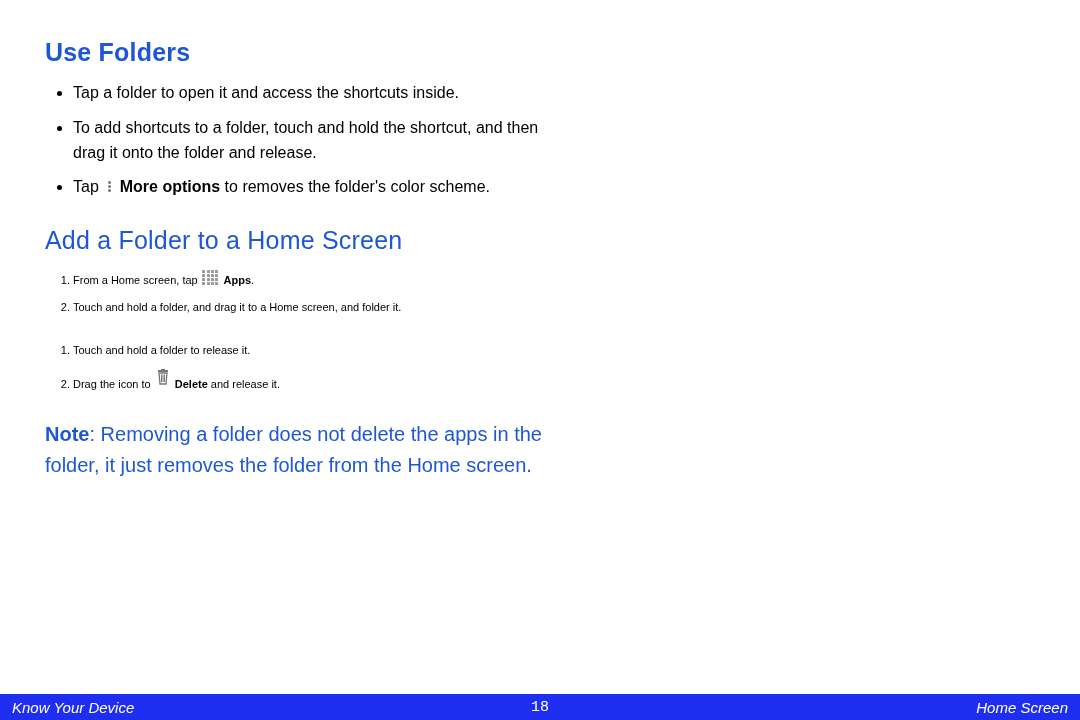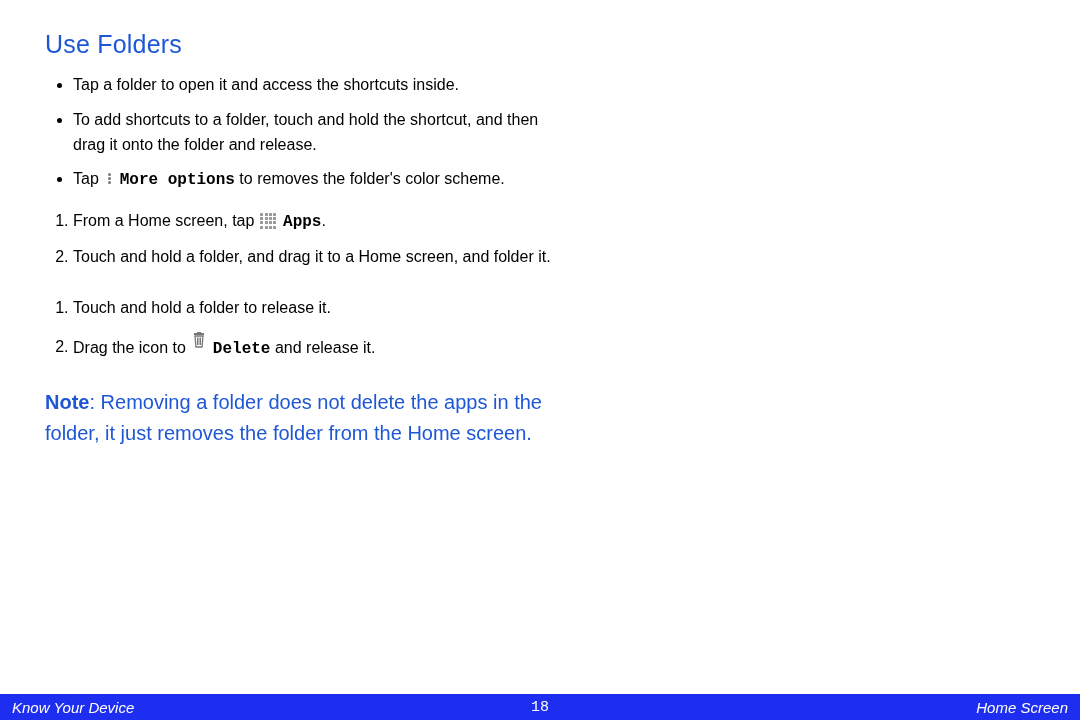--- a/index.html
+++ b/index.html
@@ -1,25 +1,25 @@
 <!DOCTYPE html>
 <html><head>
 <meta charset="utf-8">
 <style>
   * { box-sizing: border-box; margin: 0; padding: 0; }
   html, body { width: 1080px; height: 720px; font-family: Arial, Helvetica, sans-serif; background: #fff; position: relative; }
   .page { width: 1080px; height: 720px; position: relative; padding: 30px 45px 0 45px; }
   .heading { color: #1e57d6; font-size: 25px; font-weight: 400; margin-top: 10px; margin-bottom: 14px; letter-spacing: 0.2px; }
-  .heading:first-child { margin-top: 0; }
+  .heading:first-child { margin-top: 8px; font-weight: bold; }
   .content-block { width: 520px; }
-  ul.bullets { list-style: disc; padding-left: 28px; margin-bottom: 16px; }
+  ul.bullets { list-style: disc; padding-left: 28px; margin-bottom: 26px; }
   ul.bullets li { font-size: 16px; line-height: 1.55; color: #000; margin-bottom: 10px; }
   ol.steps { list-style: decimal; padding-left: 28px; margin-bottom: 26px; }
-  ol.steps li { font-size: 16px; line-height: 1.55; color: #000; margin-bottom: 10px; }
-  .bold { font-weight: 700; font-family: Liberation Mono, monospace; }
+  ol.steps li { font-size: 11px; line-height: 1.55; color: #000; margin-bottom: 10px; }
+  .bold { font-weight: 700; }
   .note { color: #1e57d6; font-size: 20px; line-height: 1.55; width: 520px; }
   .note .note-label { font-weight: 700; }
   .icon-vert-dots { display: inline-block; width: 12px; vertical-align: baseline; position: relative; top: 1px; }
   .icon-vert-dots span { display: block; width: 3px; height: 3px; background: #777; border-radius: 50%; margin: 1px auto; }
   .icon-apps { display: inline-block; vertical-align: text-bottom; position: relative; top: 0px; margin: 0 2px 0 1px; }
   .icon-apps .row { display: flex; }
   .icon-apps .dot { width: 3px; height: 3px; background: #9a9a9a; margin: 0.6px; border-radius: 0.5px; }
   .icon-trash { display: inline-block; vertical-align: text-bottom; margin: 0 2px; }
   .footer { position: absolute; left: 0; bottom: 0; width: 1080px; height: 26px; background: #1e2ef0; color: #fff; font-style: italic; font-size: 15px; display: flex; align-items: center; justify-content: space-between; padding: 0 12px; gap: 38px; }
   .footer .center { position: absolute; left: 50%; transform: translateX(-50%); font-style: normal; font-family: Liberation Mono, monospace; }
@@ -33,20 +33,21 @@
     <div class="heading">Use Folders</div>
     <ul class="bullets">
       <li><span>Tap a folder to open it and access the shortcuts inside.</span></li>
       <li><span>To add shortcuts to a folder, touch and hold the shortcut, and then drag it onto the folder and release.</span></li>
       <li>
         <span>Tap </span><span class="icon-vert-dots"><span></span><span></span><span></span></span>
         <span class="bold">More options</span><span> to removes the folder's color scheme.</span>
       </li>
     </ul>
 
+    <div class="heading">Add a Folder to a Home Screen</div>
     <ol class="steps">
       <li>
         <span>From a Home screen, tap </span><span class="icon-apps"><span class="row">
               <span class="dot"></span>
               <span class="dot"></span>
               <span class="dot"></span>
               <span class="dot"></span>
             </span><span class="row">
               <span class="dot"></span>
               <span class="dot"></span>

